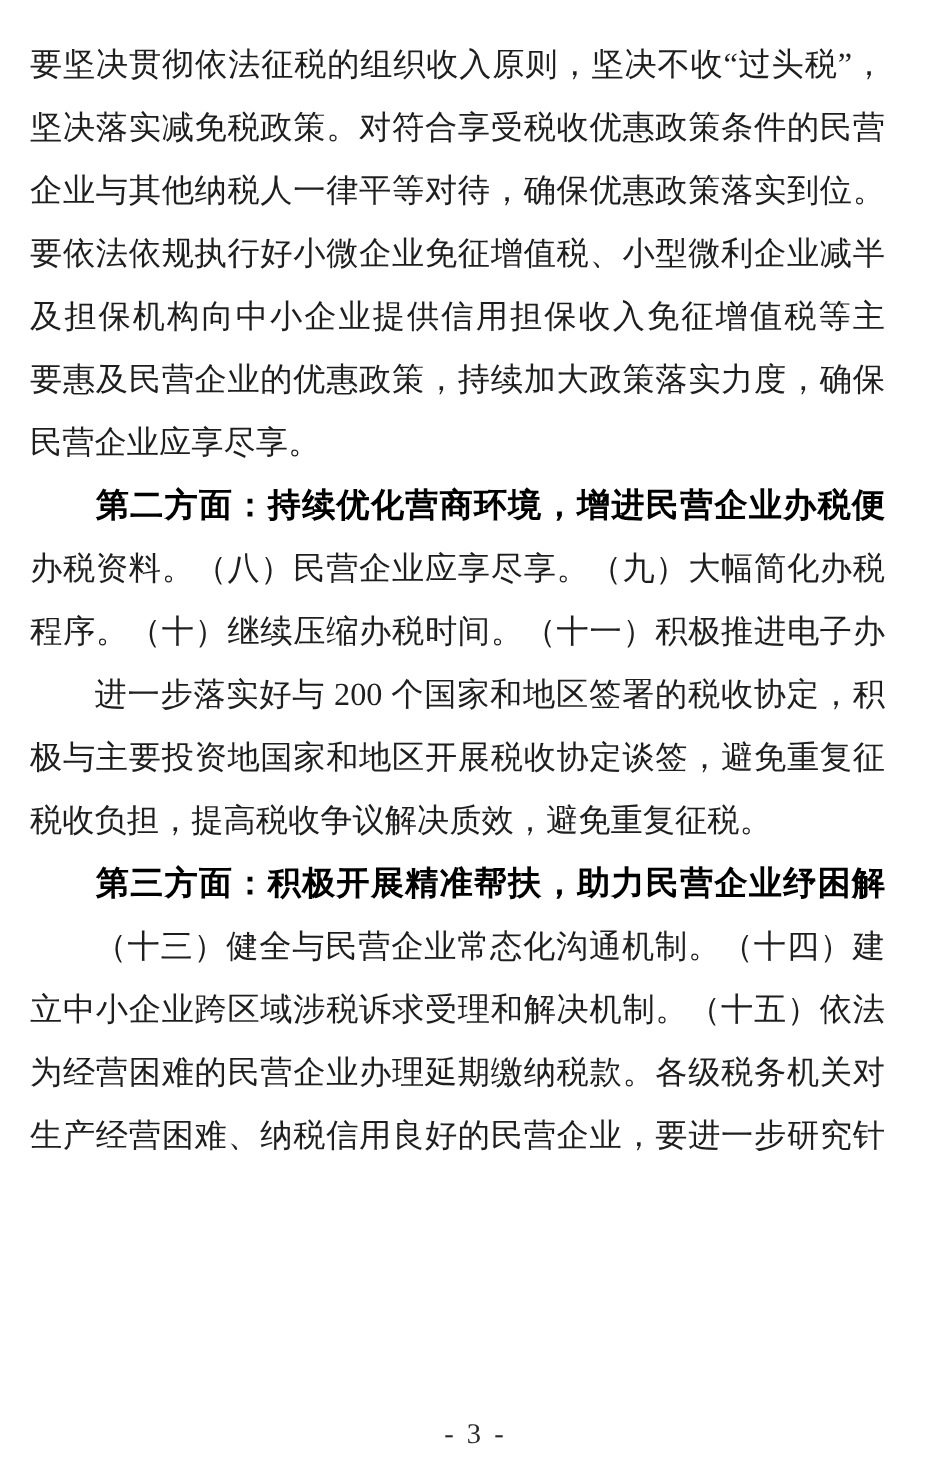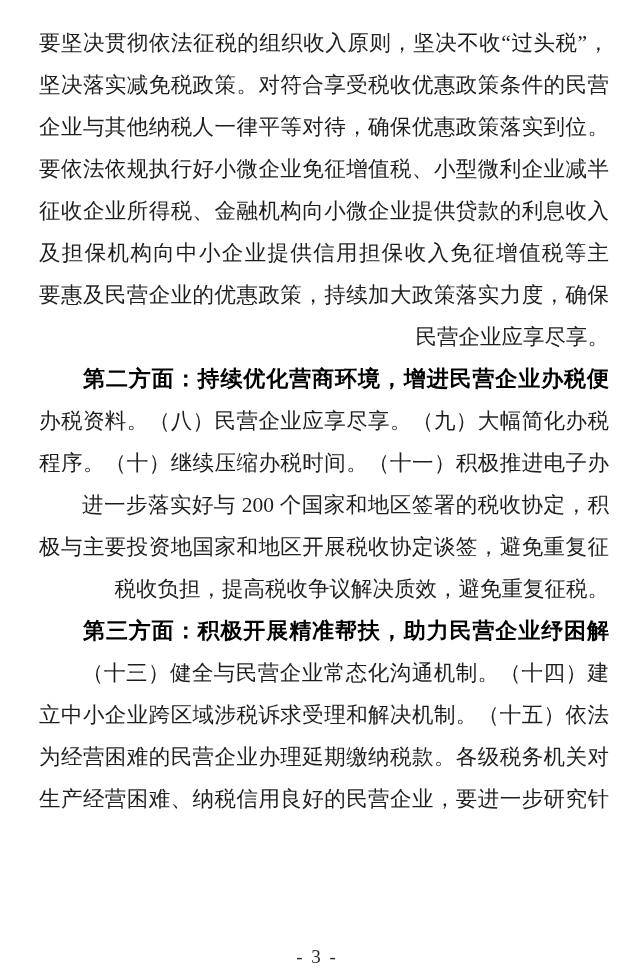--- a/index.html
+++ b/index.html
@@ -8,30 +8,30 @@
     position: relative;
     width: 634px;
     height: 979px;
     background: #ffffff;
     font-family: "Liberation Serif", "DejaVu Serif", serif;
     overflow: hidden;
   }
   .content {
     position: absolute;
     top: 22px;
-    left: 39px;
+    left: 20px;
     width: 570px;
   }
   .line {
     height: 42px;
     line-height: 42px;
     font-size: 21.5px;
     color: #1e1e1e;
     overflow: hidden;
-    text-align: right;
+    text-align: left;
   }
   .stretch {
     text-align: justify;
     text-align-last: justify;
   }
   .indent {
     text-indent: 2em;
   }
   .heading {
     font-family: "Liberation Sans", "DejaVu Sans", sans-serif;
@@ -54,21 +54,20 @@
 </style>
 </head>
 <body>
 
 <div class="page">
   <div class="content">
     <div class="line stretch">要坚决贯彻依法征税的组织收入原则，坚决不收“过头税”，</div>
     <div class="line stretch">坚决落实减免税政策。对符合享受税收优惠政策条件的民营</div>
     <div class="line stretch">企业与其他纳税人一律平等对待，确保优惠政策落实到位。</div>
     <div class="line stretch">要依法依规执行好小微企业免征增值税、小型微利企业减半</div>
-    <div class="line stretch">征收企业所得税、金融机构向小微企业提供贷款的利息收入</div>
     <div class="line stretch">及担保机构向中小企业提供信用担保收入免征增值税等主</div>
     <div class="line stretch">要惠及民营企业的优惠政策，持续加大政策落实力度，确保</div>
     <div class="line">民营企业应享尽享。</div>
     <div class="line heading indent stretch">第二方面：持续优化营商环境，增进民营企业办税便利</div>
     <div class="line stretch">办税资料。（八）民营企业应享尽享。（九）大幅简化办税</div>
     <div class="line stretch">程序。（十）继续压缩办税时间。（十一）积极推进电子办</div>
     <div class="line indent stretch">进一步落实好与 200 个国家和地区签署的税收协定，积</div>
     <div class="line stretch">极与主要投资地国家和地区开展税收协定谈签，避免重复征税</div>
     <div class="line">税收负担，提高税收争议解决质效，避免重复征税。</div>
     <div class="line heading indent stretch">第三方面：积极开展精准帮扶，助力民营企业纾困解难</div>

